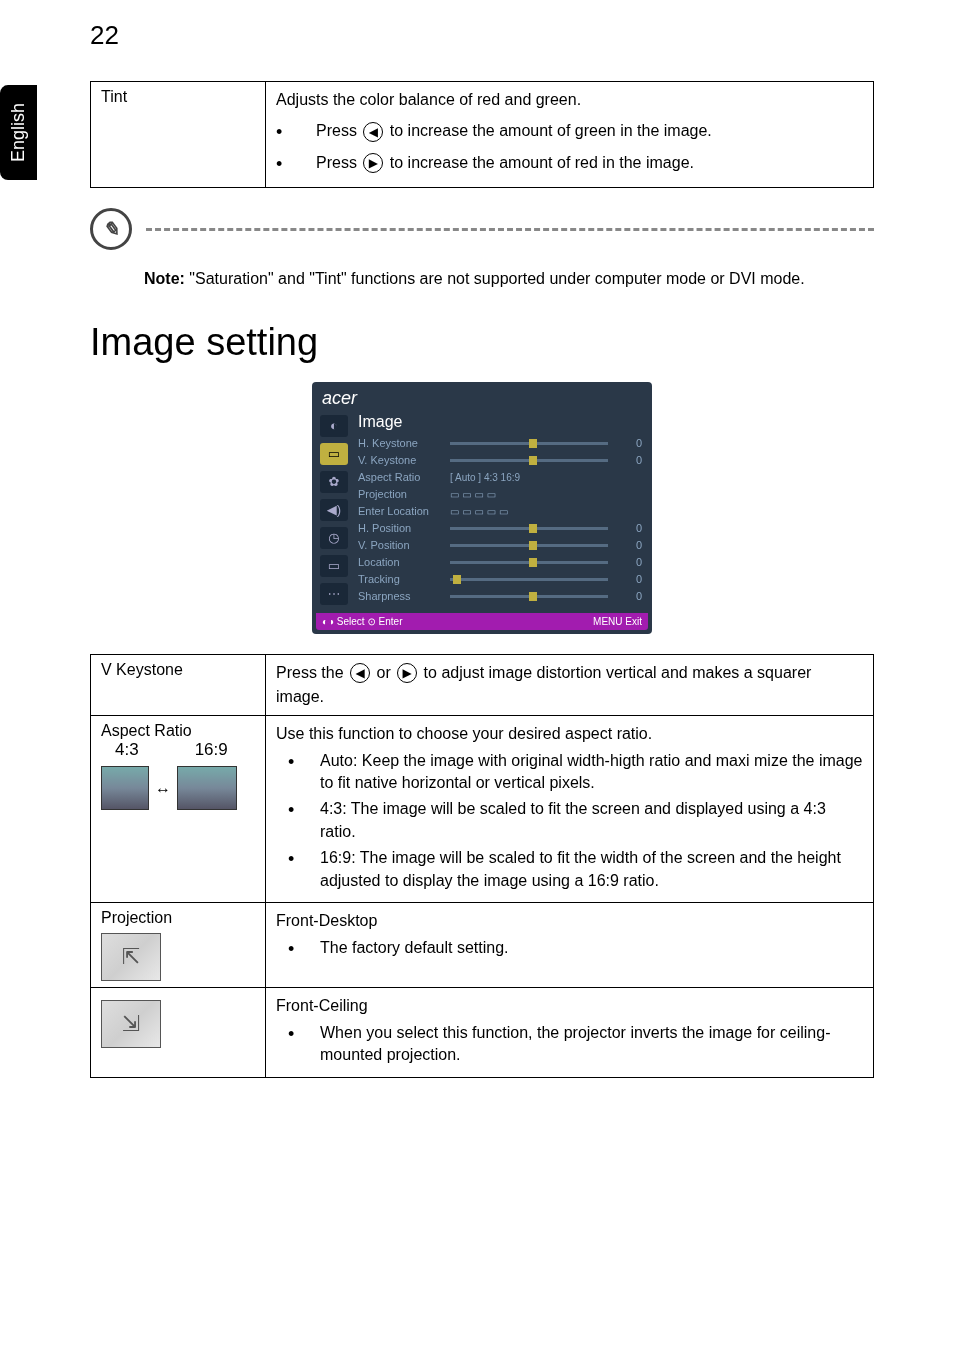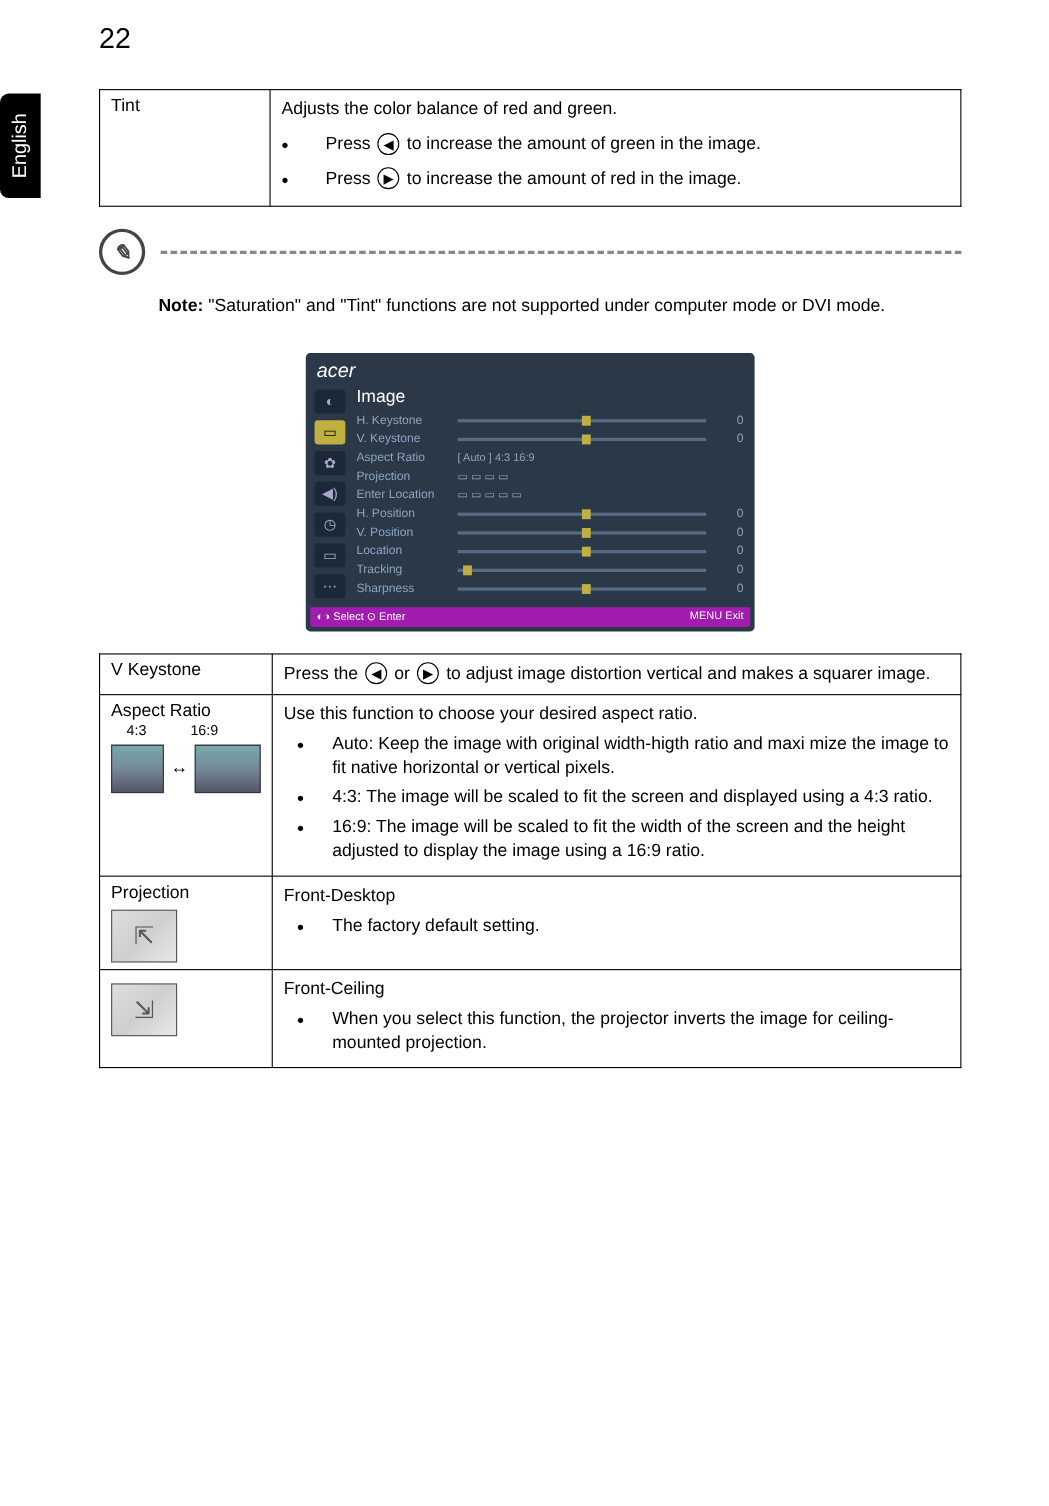--- a/index.html
+++ b/index.html
@@ -36,21 +36,21 @@
     border-collapse: collapse;
     width: 100%;
     margin-bottom: 20px;
   }
   table.ui-table td {
     border: 1px solid #000;
     padding: 6px 10px;
     vertical-align: top;
     font-size: 16px;
   }
-  .col-label { width: 155px; font-size: 17px; margin-left: 40px; }
+  .col-label { width: 175px; font-size: 17px; margin-left: 40px; }
   .bullet-list { list-style: none; padding-left: 0; }
   .bullet-list li {
     position: relative;
     padding-left: 40px;
     margin: 6px 0;
     line-height: 1.6;
   }
   .bullet-list li::before {
     content: "•";
     position: absolute;
@@ -101,21 +101,21 @@
     margin-top: -12px;
     margin-bottom: 30px;
     line-height: 1.4;
   }
   h1.section-title {
     font-size: 38px;
     font-weight: normal;
     margin: 10px 0 18px 0;
   }
   .osd {
-    width: 408px;
+    width: 340px;
     background: #2a3848;
     border-radius: 4px;
     color: #8ba5c0;
     font-size: 11px;
     padding: 4px;
     margin: 0 auto 20px;
   }
   .osd-logo { font-style: italic; font-size: 18px; color: #fff; padding: 2px 6px; }
   .osd-body { display: flex; }
   .osd-icons { width: 36px; display: flex; flex-direction: column; gap: 6px; padding: 4px; }
@@ -141,21 +141,21 @@
     height: 44px;
     background: linear-gradient(to bottom, #7aa 0%, #789 50%, #556 100%);
     border: 1px solid #333;
     display: flex;
     align-items: center;
     justify-content: center;
     font-size: 10px;
     color: #fff;
   }
   .aspect-thumbs .th.narrow { width: 48px; }
-  .aspect-labels { display: flex; gap: 40px; font-size: 13px; padding-left: 14px; }
+  .aspect-labels { display: flex; gap: 56px; font-size: 17px; padding-left: 14px; }
   .proj-icon {
     width: 60px;
     height: 48px;
     border: 1px solid #555;
     margin-top: 6px;
     background: linear-gradient(135deg, #dedede 0%, #cfcfcf 50%, #e8e8e8 100%);
     display: flex;
     align-items: center;
     justify-content: center;
     font-size: 22px;
@@ -208,20 +208,21 @@
     </table>
 
   <div class="note-block">
     <div class="note-icon">✎</div>
     <div class="dashed-line"></div>
   </div>
   <div class="note-text">
     <b>Note:</b><span> "Saturation" and "Tint" functions are not supported under computer mode or DVI mode.</span>
   </div>
 
+  <h1 class="section-title">Image setting</h1>
 
   <div class="osd">
     <div class="osd-logo">acer</div>
     <div class="osd-body">
       <div class="osd-icons">
         <div class="oi">◐</div>
         <div class="oi sel">▭</div>
         <div class="oi">✿</div>
         <div class="oi">◀)</div>
         <div class="oi">◷</div>

